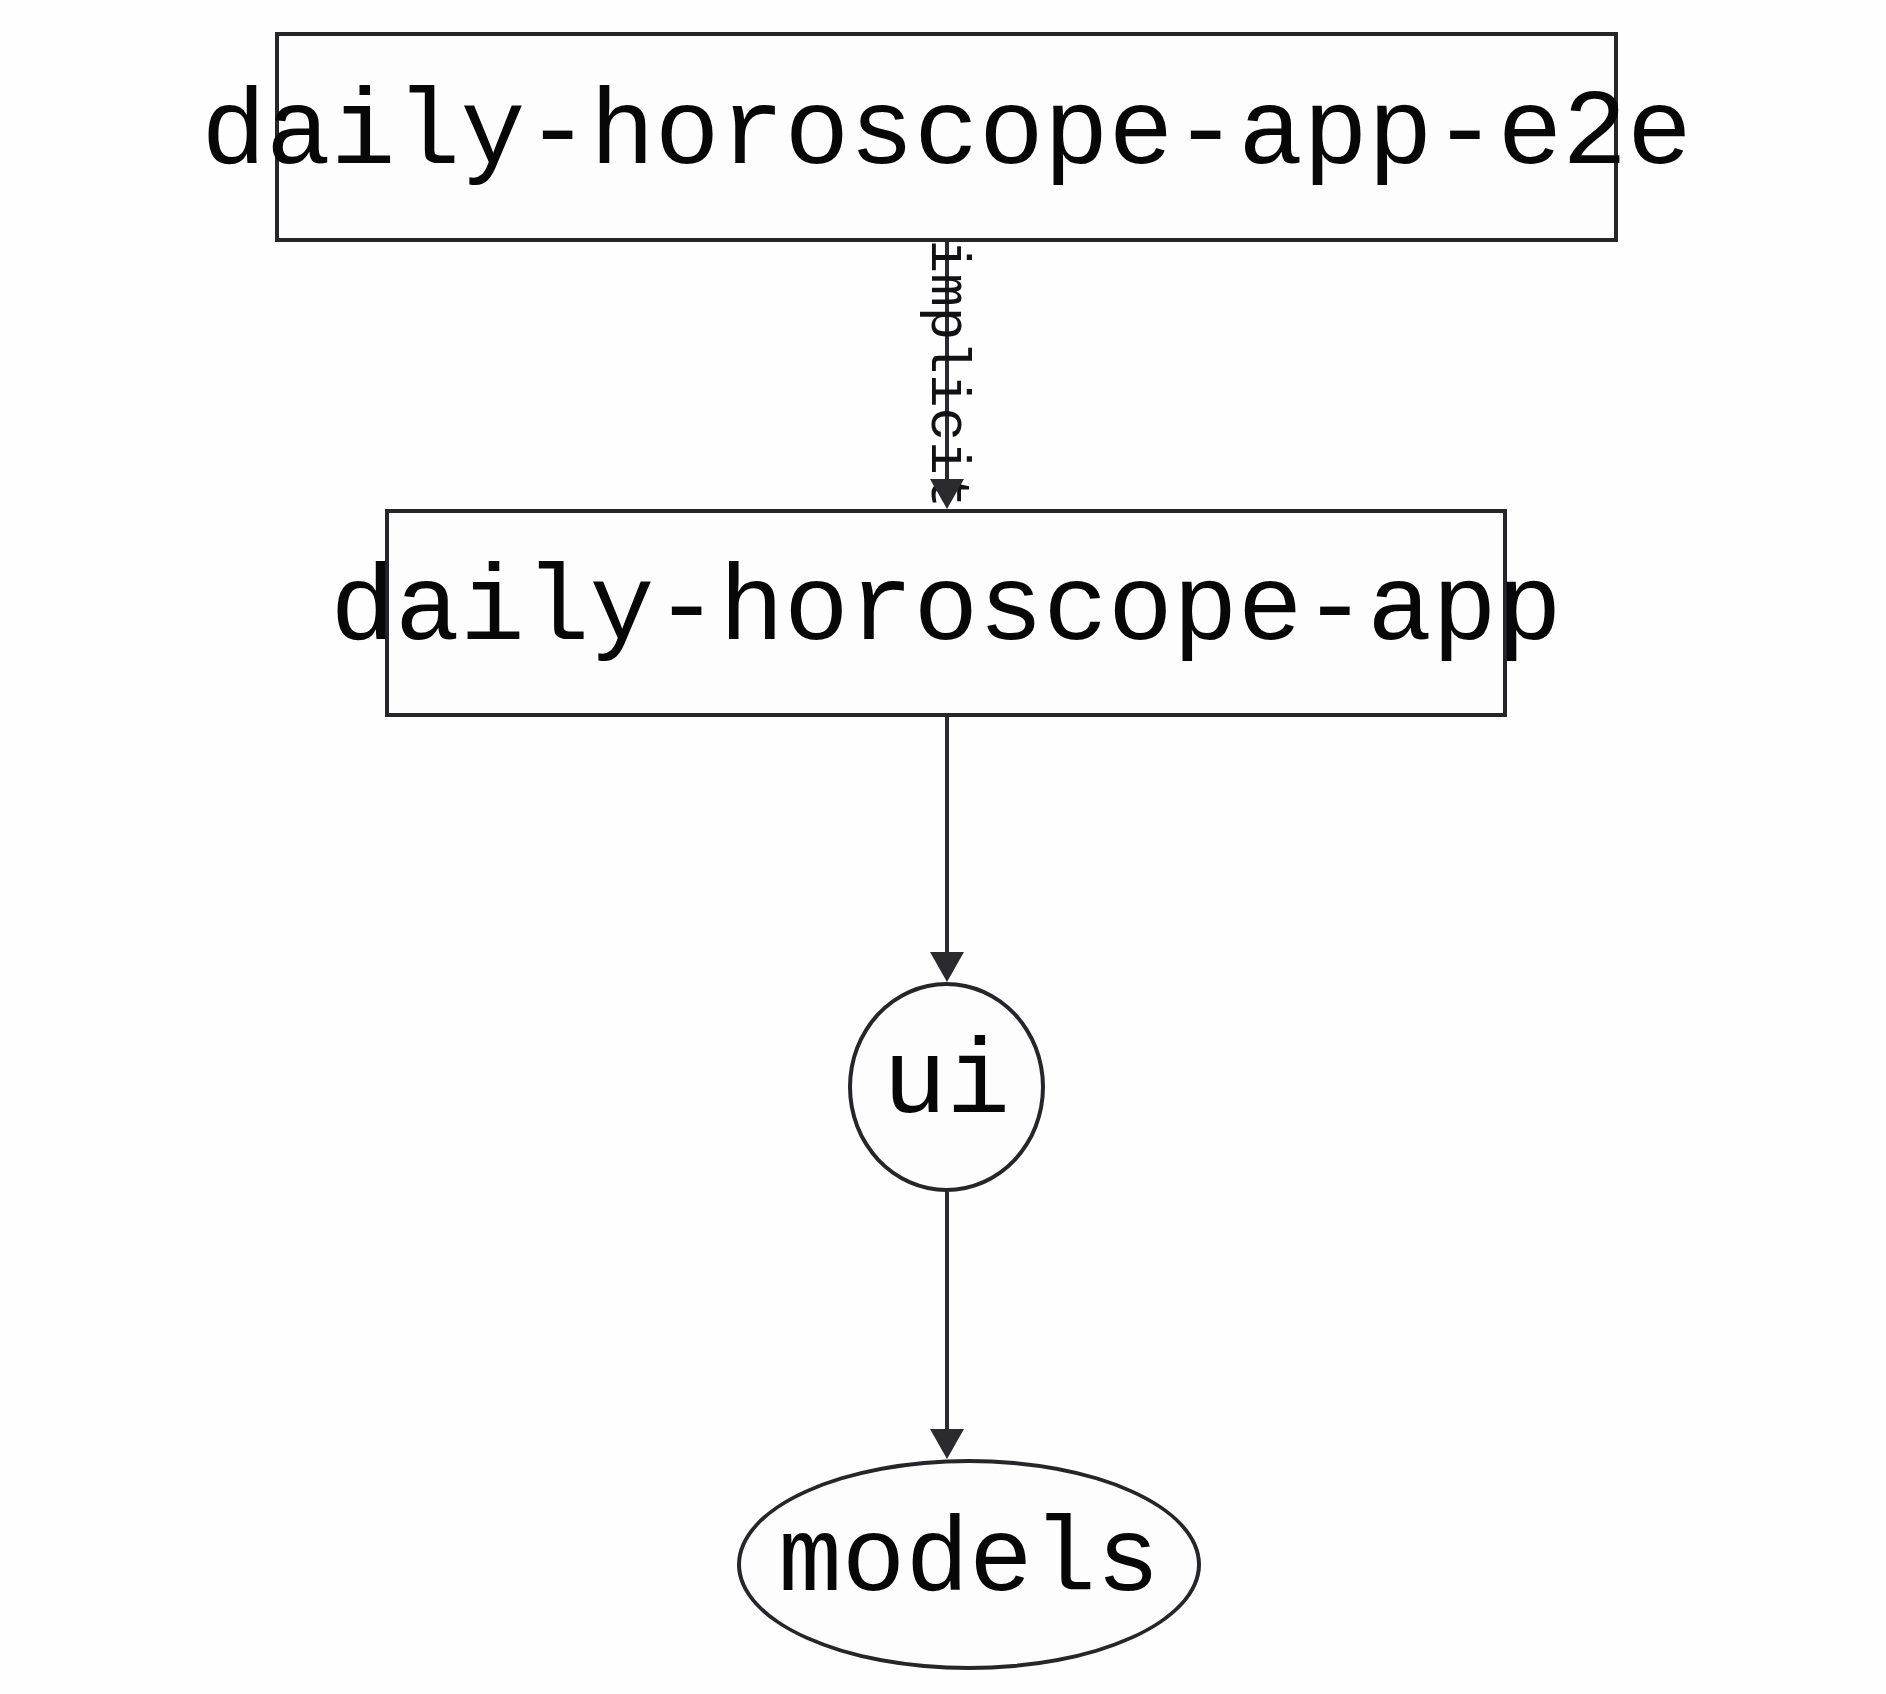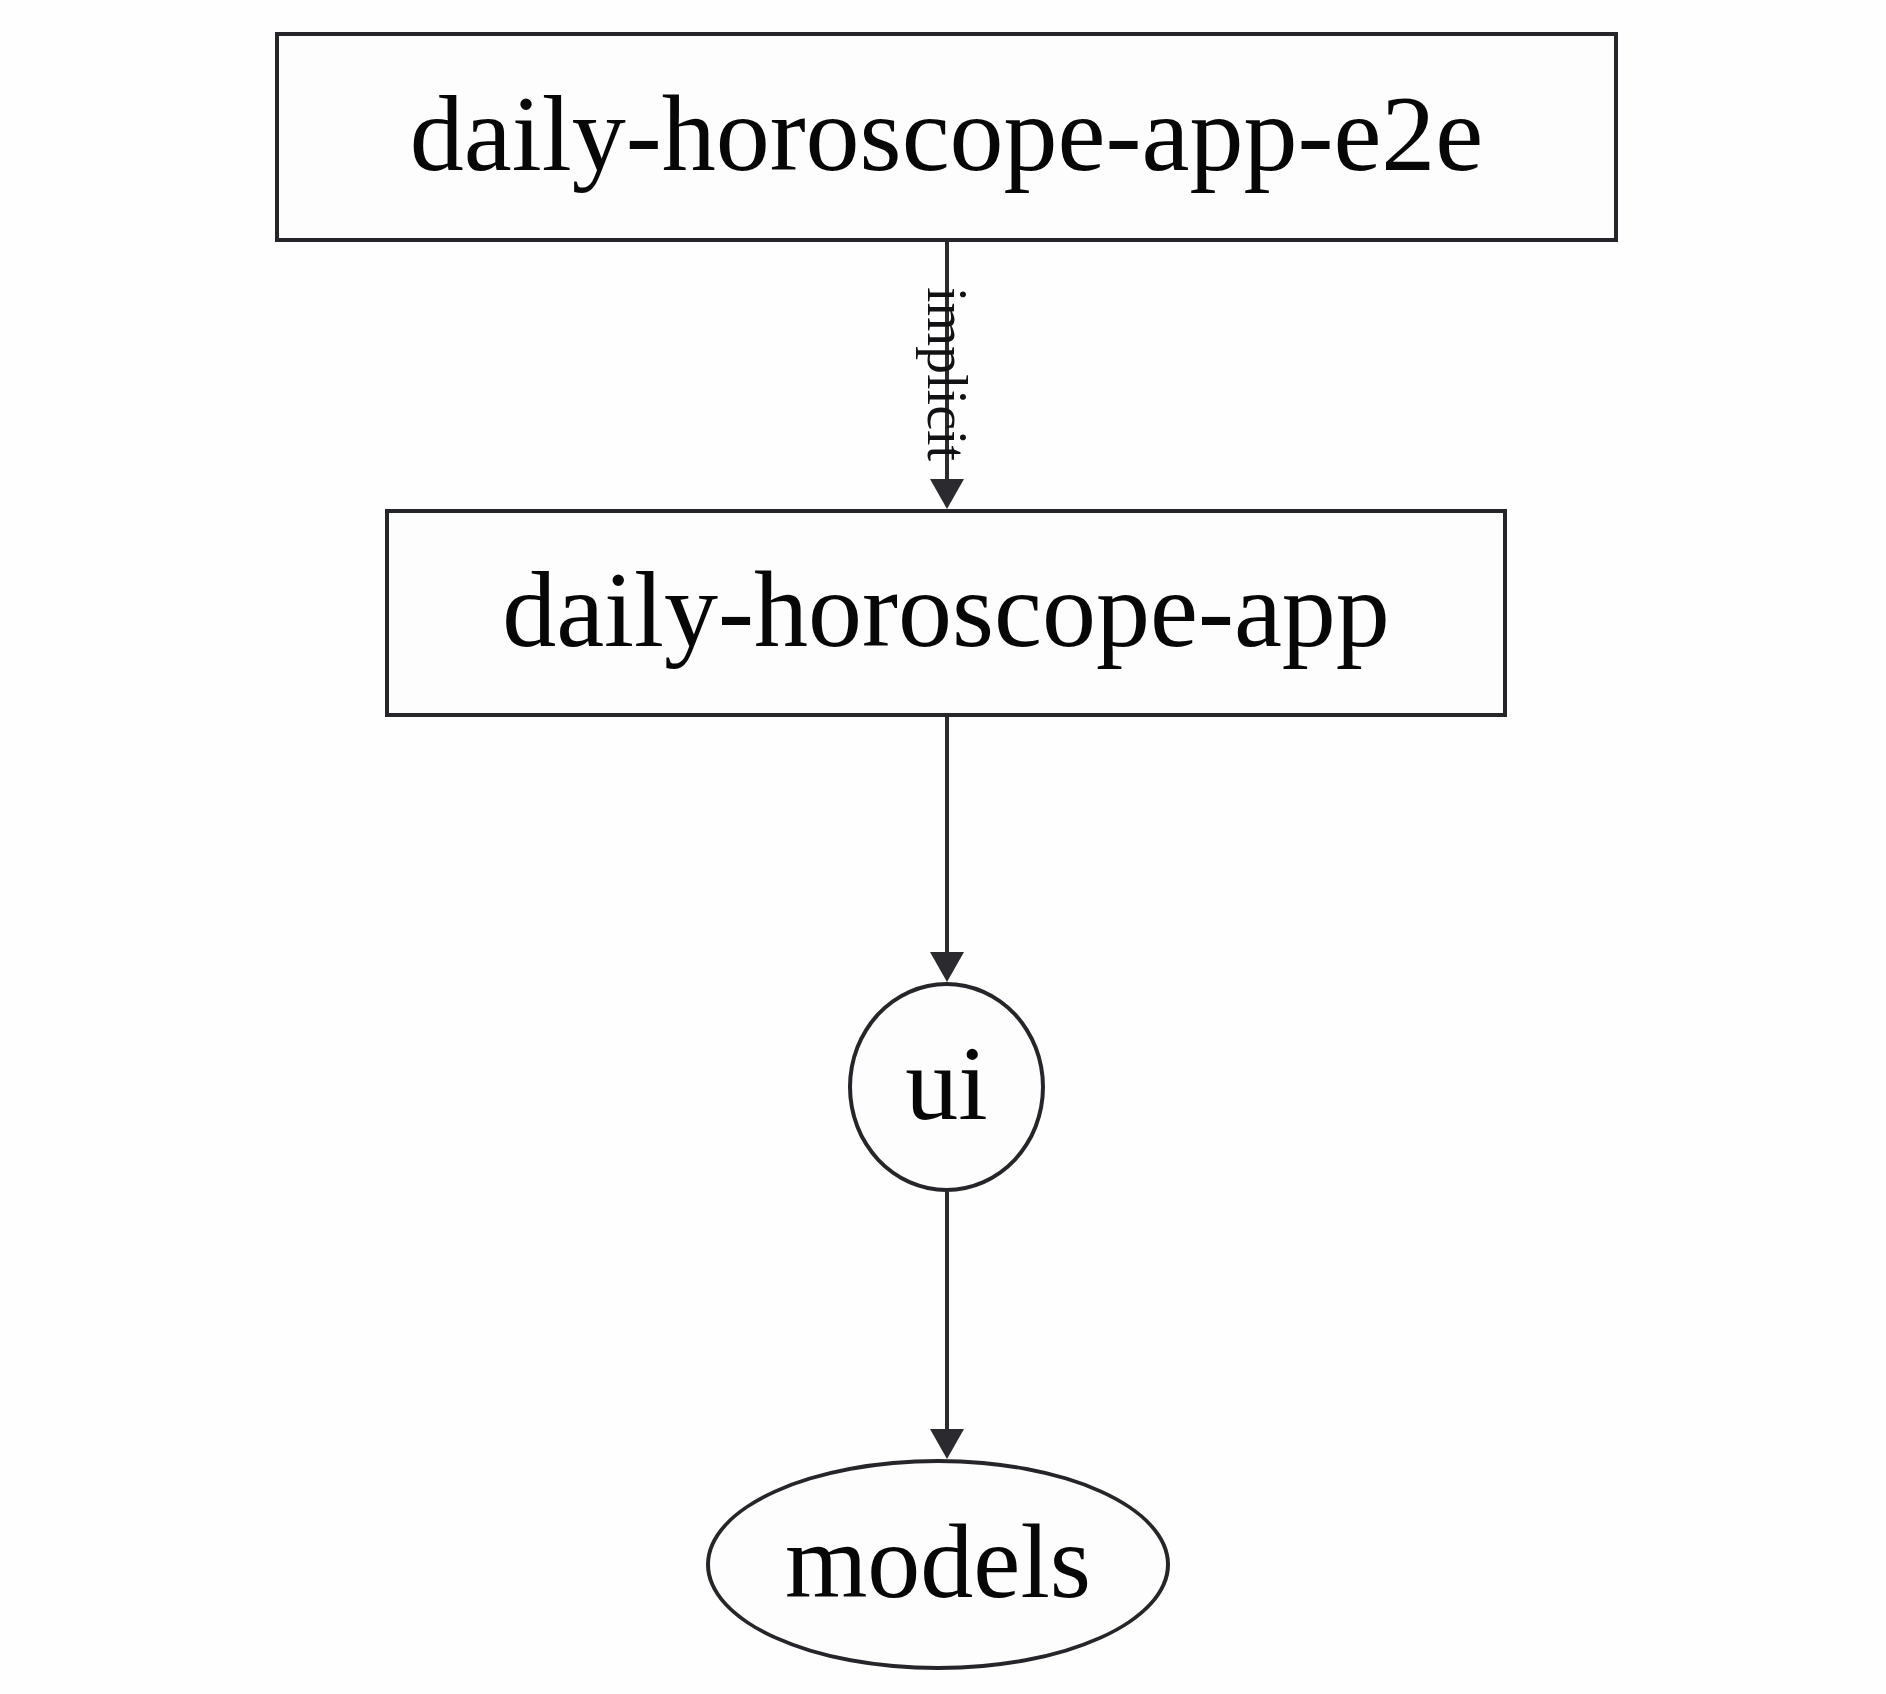--- a/index.html
+++ b/index.html
@@ -6,21 +6,21 @@
     margin: 0;
     padding: 0;
     background: #fefefe;
   }
   #canvas {
     position: relative;
     width: 1886px;
     height: 1694px;
     background: #fefefe;
     overflow: hidden;
-    font-family: Liberation Serif, serif;
+    font-family: Liberation Mono, monospace;
     color: #070707;
   }
   .node {
     position: absolute;
     display: flex;
     align-items: center;
     justify-content: center;
     box-sizing: border-box;
     background: #fdfdfe;
     border: 4px solid #26262a;
@@ -36,21 +36,21 @@
   .node-label {
     font-size: 108px;
     line-height: 1;
     letter-spacing: 0px;
     color: #070707;
     padding-bottom: 6px;
   }
   #node-e2e        { left: 275px; top: 32px;   width: 1343px; height: 210px; }
   #node-app        { left: 385px; top: 509px;  width: 1122px; height: 208px; text-align: center; }
   #node-ui         { left: 848px; top: 982px;  width: 197px;  height: 210px; }
-  #node-models     { left: 706px; top: 1459px; width: 464px;  height: 211px; }
+  #node-models     { left: 737px; top: 1459px; width: 464px;  height: 211px; }
   #node-ui .node-label,
   #node-models .node-label { font-size: 106px; }
 
   .edge-line {
     position: absolute;
     width: 4px;
     background: #2b2b2f;
   }
   #edge-line-1 { left: 945px; top: 242px;  height: 240px; }
   #edge-line-2 { left: 945px; top: 717px;  height: 238px; }

